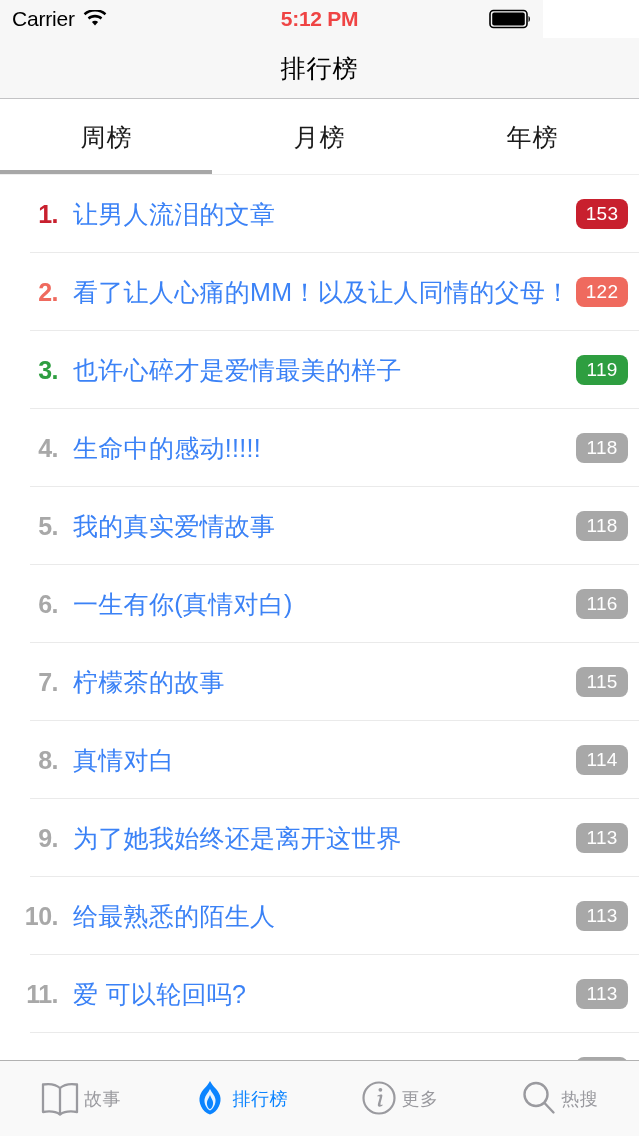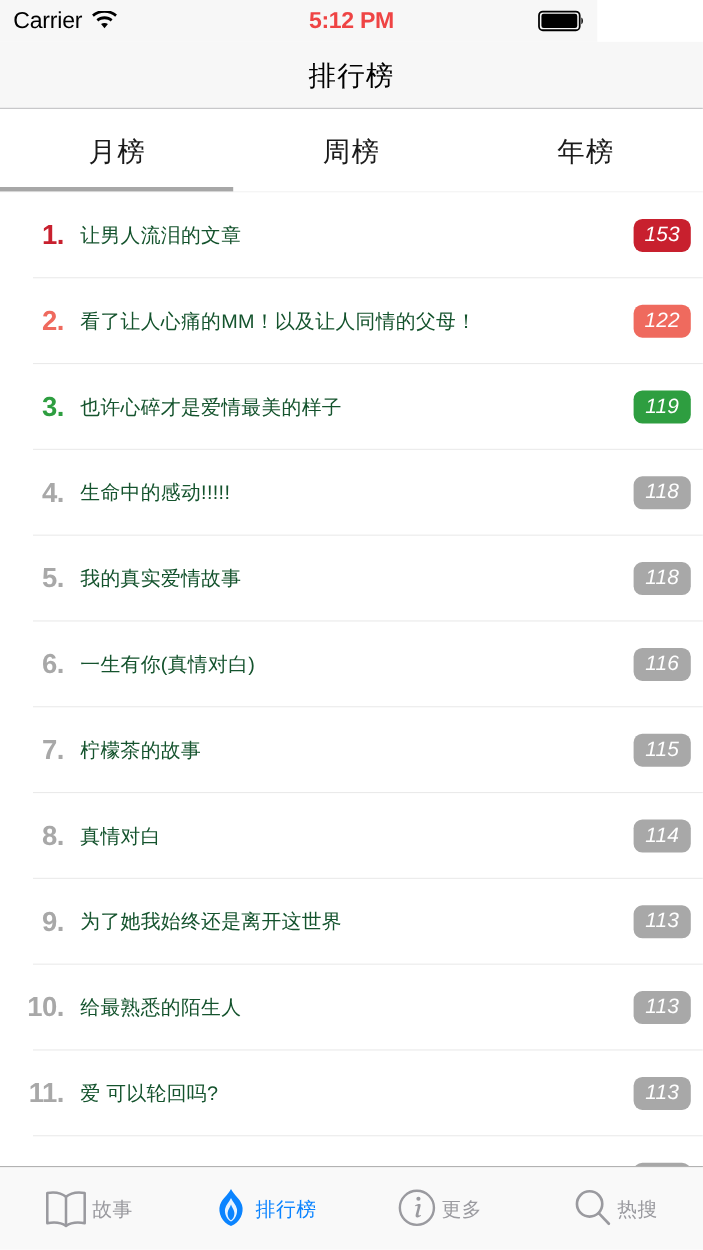--- a/index.html
+++ b/index.html
@@ -63,30 +63,29 @@
     position:absolute; bottom:0; left:30px; right:0; height:1px;
     background:#eaeaea;
   }
   .rank{
     width:62px; text-align:right; padding-right:4px;
     font-size:25px; font-weight:bold; letter-spacing:-.5px;
     flex:0 0 62px;
   }
   .title{
     flex:1 1 auto; padding-left:11px; padding-right:0;
-    font-size:18px; color:#14532d; letter-spacing:.3px;
+    font-size:25px; color:#3b82f6; letter-spacing:.3px;
     white-space:nowrap; overflow:hidden;
   }
   .badge{
     flex:0 0 auto; margin-right:11px;
     min-width:52px; height:30px; border-radius:8px;
     color:#fff; font-size:19px; font-weight:normal;
     display:flex; align-items:center; justify-content:center;
     letter-spacing:.2px;
-    font-style:italic;
   }
 
   
   .tabbar{
     position:absolute; bottom:0; left:0; width:639px; height:76px;
     background:#f7f7f7cc;
     border-top:1px solid #b2b2b2;
     display:flex; backdrop-filter:blur(4px);
   }
   .tab{
@@ -124,24 +123,24 @@
       </svg>
     </div>
   </div>
 
   <div class="navbar">
     <div class="nav-title">排行榜</div>
   </div>
 
   <div class="seg">
     <div class="seg-item">
+      <span>周榜</span>
+    </div>
+    <div class="seg-item">
       <span>月榜</span>
-    </div>
-    <div class="seg-item">
-      <span>周榜</span>
     </div>
     <div class="seg-item">
       <span>年榜</span>
     </div>
     <div class="seg-underline"></div>
   </div>
 
   <div class="list" id="list">
       <div class="row">
         <div class="rank" style="color: rgb(200, 32, 46);">1.</div>

